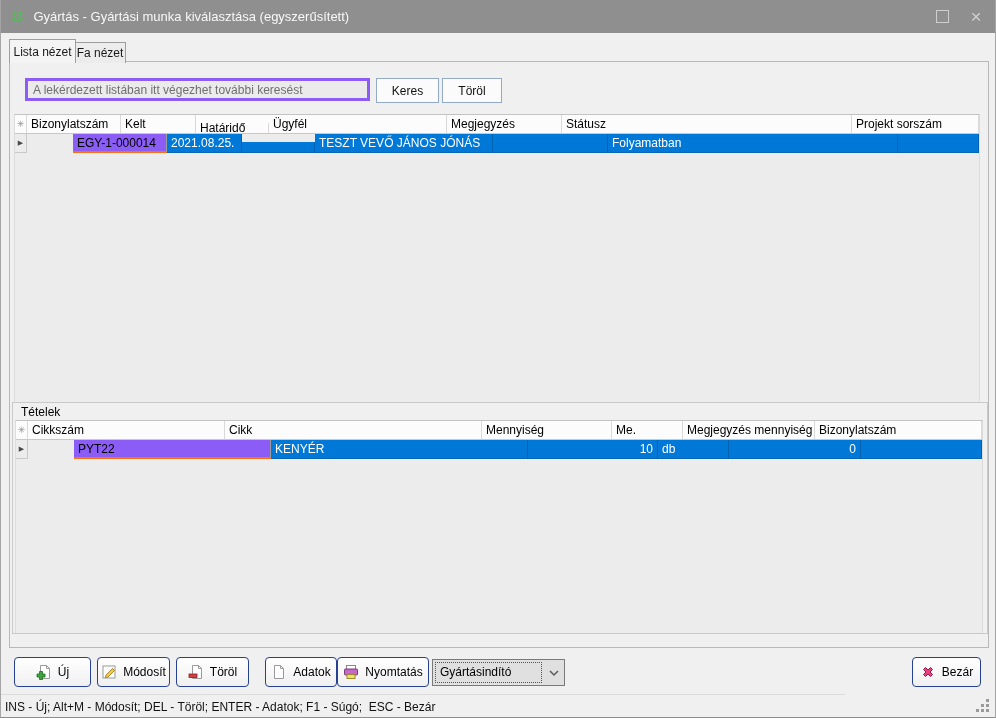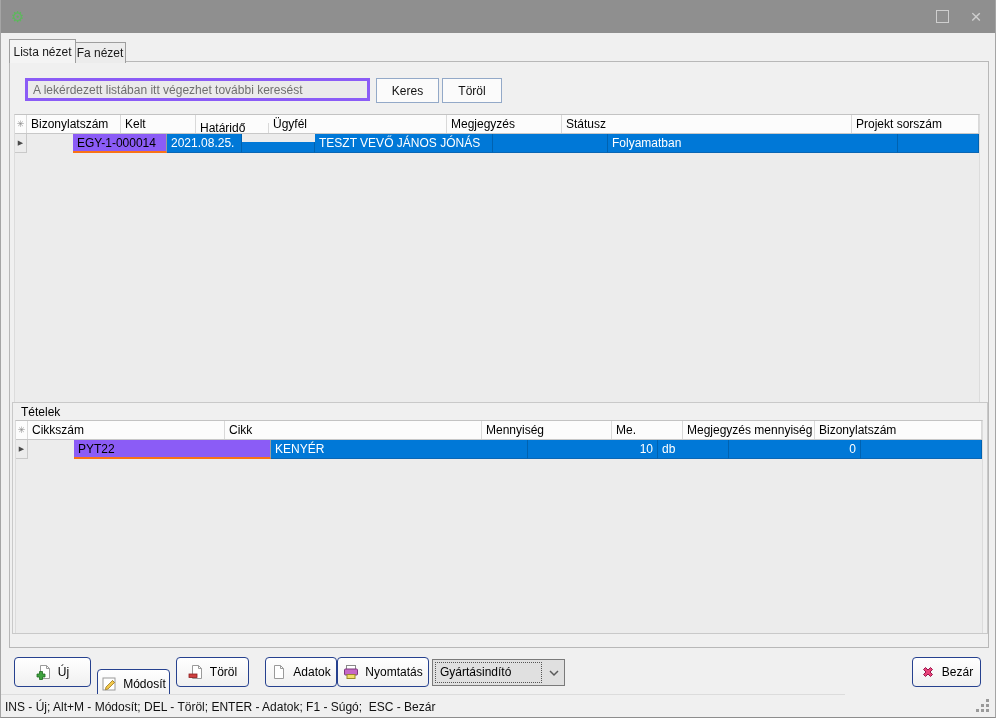--- a/index.html
+++ b/index.html
@@ -62,21 +62,21 @@
   .groupbox{left:2px;top:340px;width:976px;height:232px;border:1px solid #c9c9c9;background:#f0f0f0;}
   .group-label{position:absolute;left:8px;top:2px;font-size:12px;color:#000;}
   .tetelek-grid{position:absolute;left:2px;top:17px;width:966px;height:212px;}
 
   
   .tool-btn{position:absolute;top:657px;height:28px;border:1px solid #26418f;border-radius:4px;
     background:linear-gradient(#ffffff,#f0f0f0);display:flex;align-items:center;justify-content:center;gap:6px;
     font-size:12px;color:#000;cursor:default;}
   .tool-btn svg{flex:0 0 auto;}
   .b-uj{left:13px;width:75px;}
-  .b-modosit{left:96px;width:71px;margin-top:12px;}
+  .b-modosit{left:96px;width:71px;}
   .b-torol{left:175px;width:71px;}
   .b-adatok{left:264px;width:70px;}
   .b-nyomtatas{left:336px;width:90px;}
   .b-bezar{left:911px;width:67px;}
   .combo{position:absolute;left:431px;top:659px;width:131px;height:25px;border:1px solid #7a7a7a;
     background:#e0e0e0;display:flex;align-items:center;cursor:default;}
   .combo-text{flex:1;font-size:12px;color:#000;padding:2px 4px;margin:2px;border:1px dotted #555;height:15px;line-height:15px;overflow:hidden;white-space:nowrap;}
   .combo-arrow{width:20px;display:flex;align-items:center;justify-content:center;}
 
   
@@ -84,20 +84,21 @@
     display:flex;align-items:center;}
   .status-text{font-size:12px;color:#111;padding-left:4px;white-space:pre;}
   .grip{position:absolute;right:6px;bottom:5px;width:3px;height:3px;background:#9a9a9a;
     box-shadow:-5px 0 #9a9a9a,-10px 0 #9a9a9a,0 -5px #9a9a9a,-5px -5px #9a9a9a,0 -10px #9a9a9a;}
 </style>
 </head>
 <body>
 
 <div class="abs titlebar">
   <span class="app-icon">⚙</span>
+  <span class="title-text">Gyártás - Gyártási munka kiválasztása (egyszerűsített)</span>
 </div>
 <div class="win-ctl ctl-max">
     <span class="sq"></span>
   </div>
 <div class="win-ctl ctl-close">
     <span>×</span>
   </div>
 
 <div class="tab tab-active">
     <span>Lista nézet</span>

